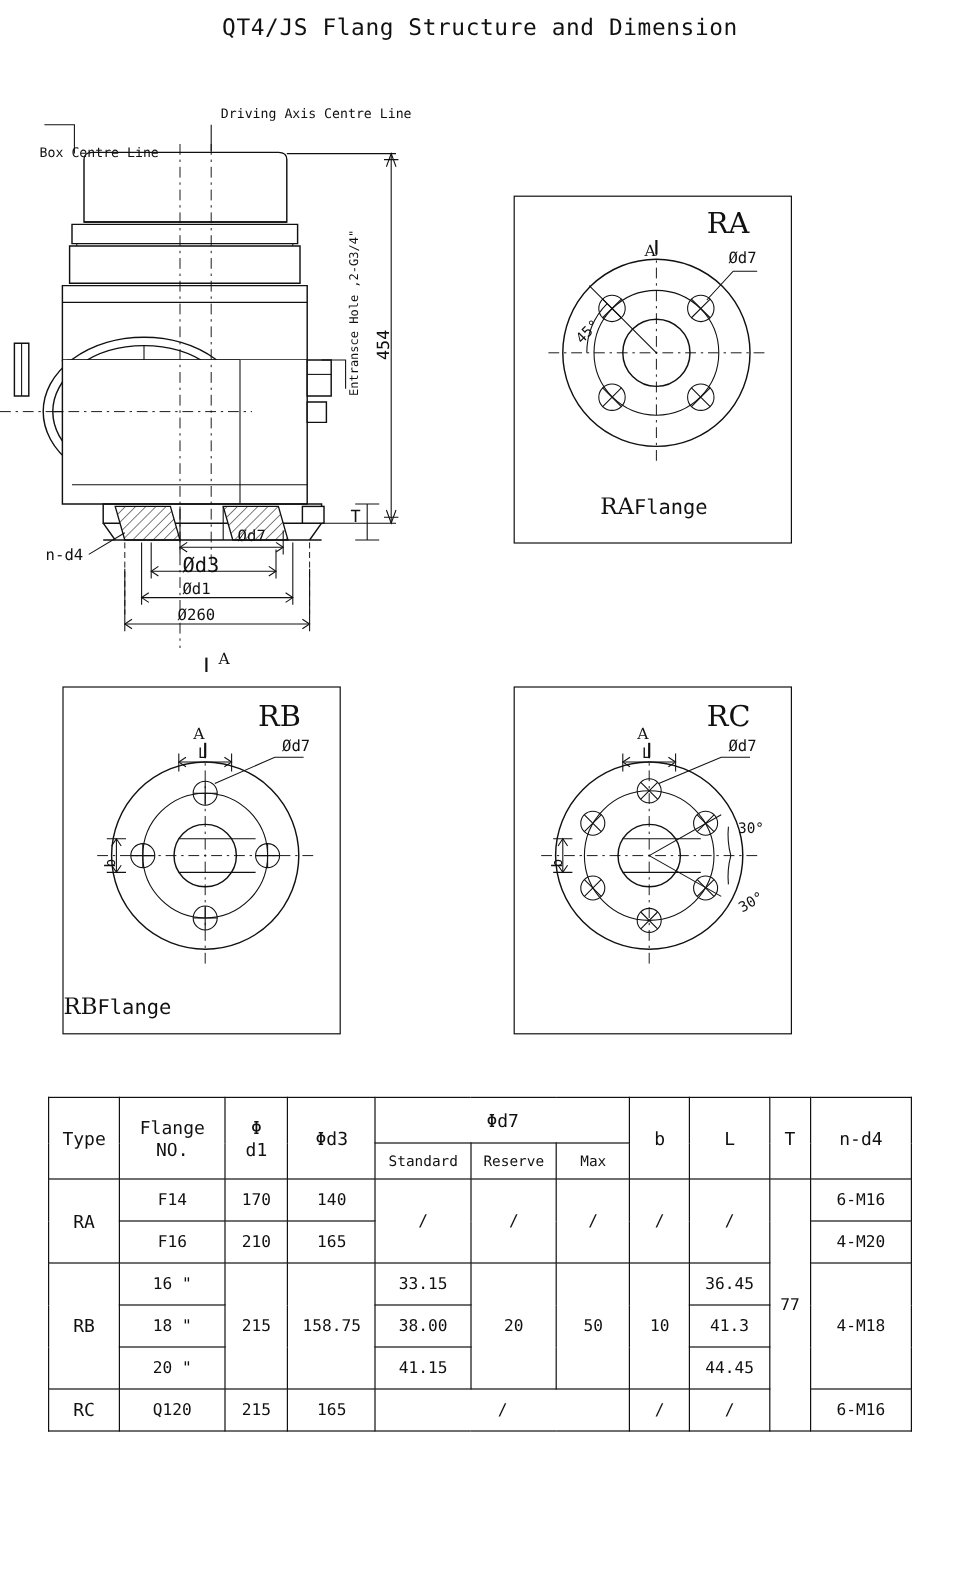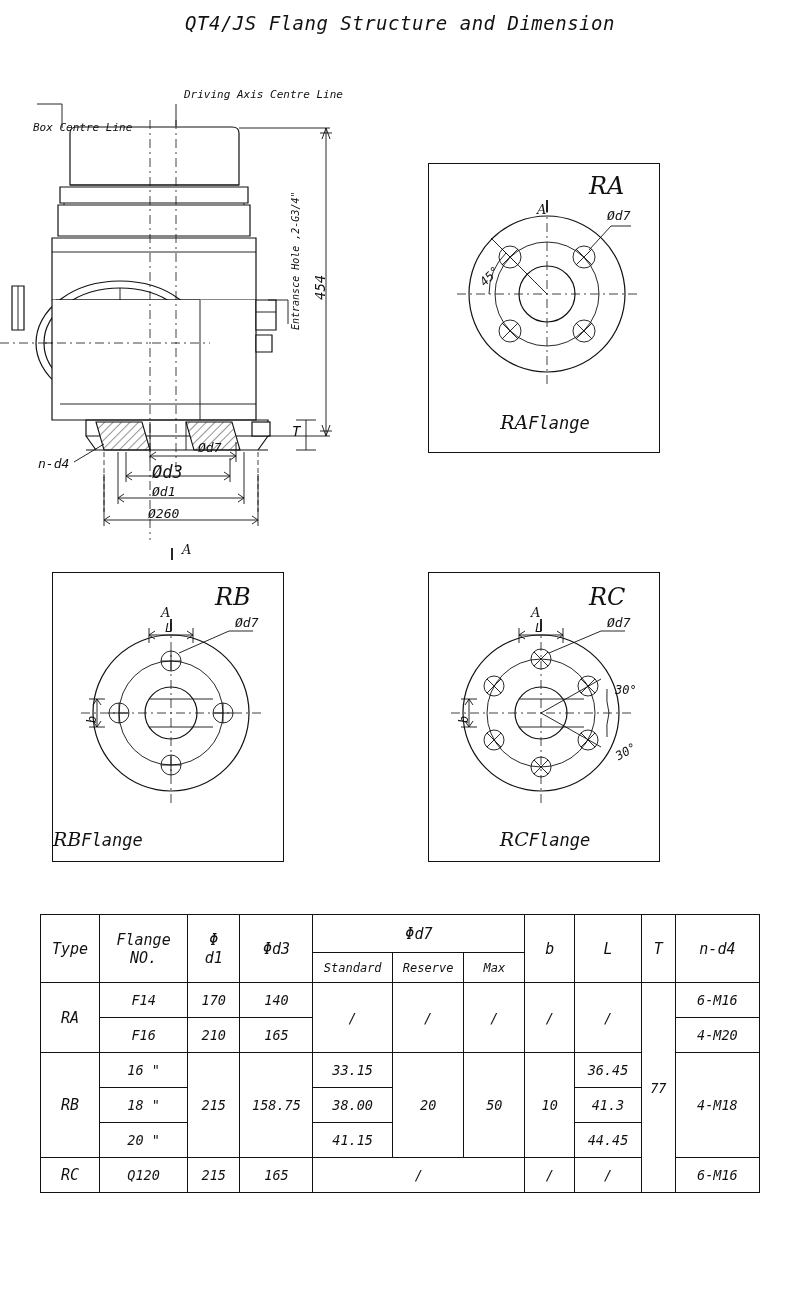--- a/index.html
+++ b/index.html
@@ -5,21 +5,21 @@
   * { box-sizing: border-box; }
   html, body { margin:0; padding:0; }
   body {
     width: 800px; height: 1309px;
     background: #ffffff;
     font-family: "DejaVu Sans Mono", monospace;
     color: #111;
     position: relative;
     overflow: hidden;
   }
-  .page { position: relative; width: 800px; height: 1309px; font-style: italic; }
+  .page { position: relative; width: 800px; height: 1309px; }
 
   .title {
     position: absolute; top: 12px; left: 0; width: 800px;
     text-align: center;
     font-size: 19px;
     letter-spacing: 0.5px;
     font-family: "DejaVu Sans Mono", monospace;
   }
 
   .lbl { position: absolute; font-size: 11px; font-family: "DejaVu Sans Mono", monospace; white-space: nowrap; }
@@ -285,23 +285,20 @@
       <path class="ln-thin" d="M120,80 L172,58 L196,58"></path>
       <path class="ln-thick" d="M112,58 L112,46"></path>
     </svg>
     <div class="lbl" style="position:absolute; left:160px; top:10px; font-size:24px; font-family:'DejaVu Serif',serif;">RC</div>
     <div class="lbl med" style="position:absolute; left:102px; top:32px;">A</div>
     <div class="lbl" style="position:absolute; left:106px; top:48px; font-size:12px;">L</div>
     <div class="lbl rot90" style="position:absolute; left:28px; top:150px; font-size:12px;">b</div>
     <div class="lbl" style="position:absolute; left:178px; top:42px; font-size:13px;">Ød7</div>
     <div class="lbl" style="position:absolute; left:186px; top:110px; font-size:12px;">30°</div>
     <div class="lbl" style="position:absolute; left:184px; top:178px; font-size:12px; transform:rotate(-30deg); transform-origin:left top;">30°</div>
-    <div style="position:absolute; left:0; top:255px; width:232px; text-align:center;">
-      <span class="lbl" style="position:relative; font-size:19px; font-family:'DejaVu Serif',serif;">RC</span><span class="lbl" style="position:relative; font-size:17px; font-family:'DejaVu Sans Mono',monospace;">Flange</span>
-    </div>
   </div>
 
   <div class="tbl-wrap">
     <table class="spec">
       <colgroup>
         <col style="width:62px">
         <col style="width:92px">
         <col style="width:56px">
         <col style="width:76px">
         <col style="width:82px">

